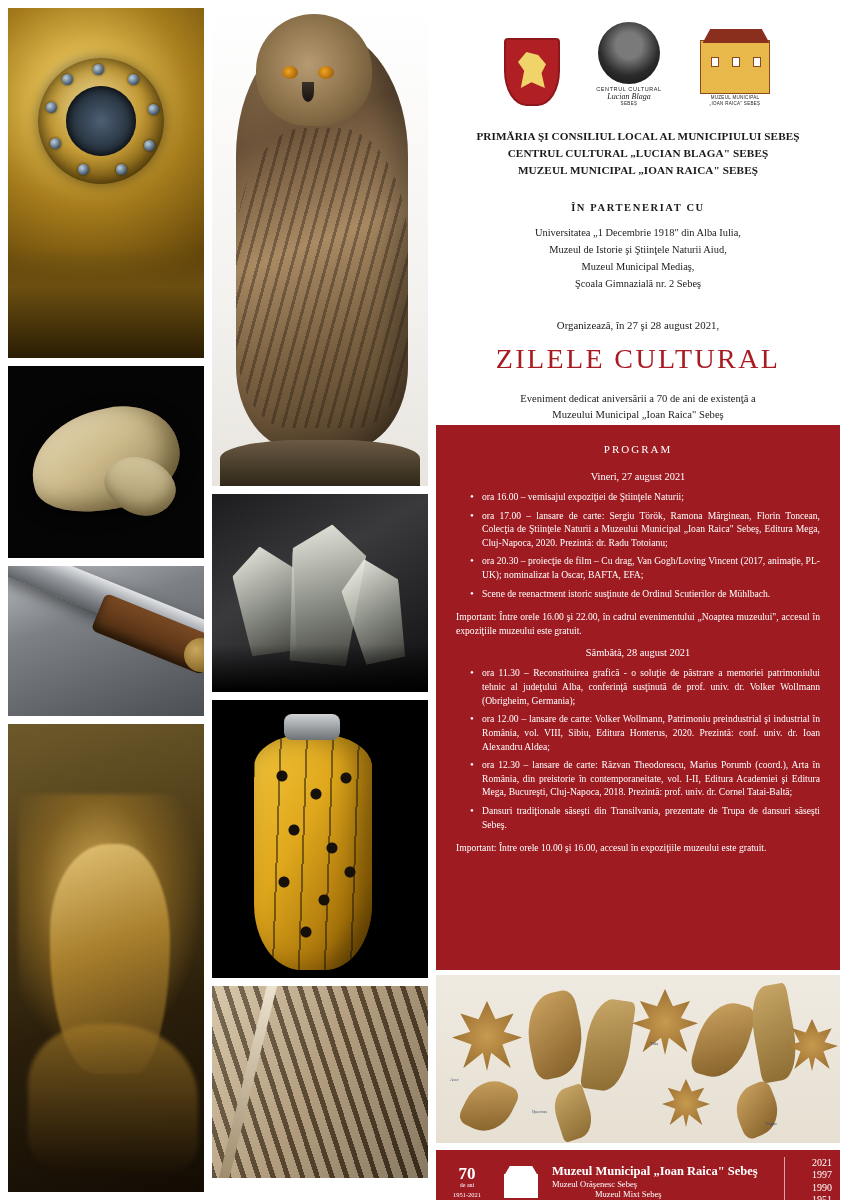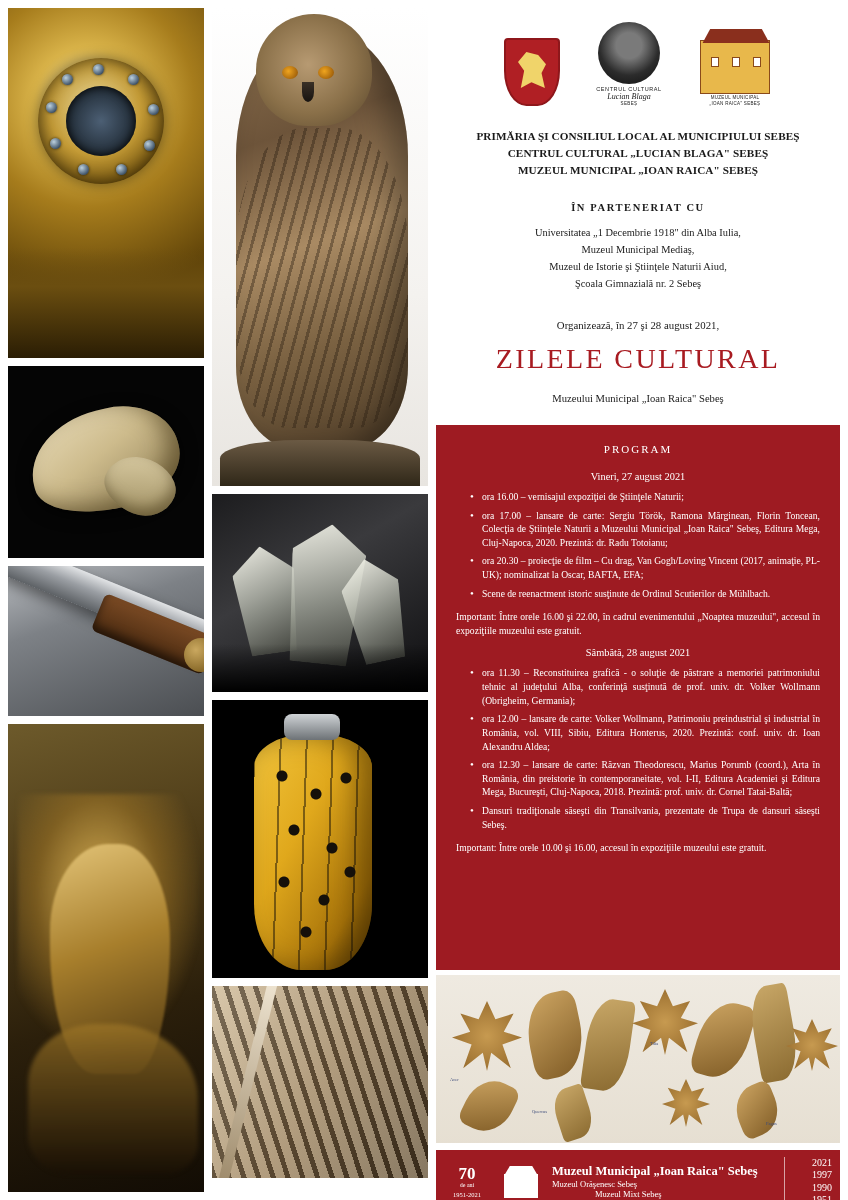--- a/index.html
+++ b/index.html
@@ -385,30 +385,31 @@
     <div class="org-block">
       <div class="ln">PRIMĂRIA ŞI CONSILIUL LOCAL AL MUNICIPIULUI SEBEŞ</div>
       <div class="ln">CENTRUL CULTURAL „LUCIAN BLAGA" SEBEŞ</div>
       <div class="ln">MUZEUL MUNICIPAL „IOAN RAICA" SEBEŞ</div>
     </div>
 
     <div class="partner-head">ÎN PARTENERIAT CU</div>
 
     <div class="partners">
       <div>Universitatea „1 Decembrie 1918" din Alba Iulia,</div>
+      <div>Muzeul de Istorie şi Ştiinţele Naturii Aiud,</div>
       <div>Muzeul Municipal Mediaş,</div>
-      <div>Muzeul de Istorie şi Ştiinţele Naturii Aiud,</div>
       <div>Şcoala Gimnazială nr. 2 Sebeş</div>
     </div>
 
     <div class="organizeaza">Organizează, în 27 şi 28 august 2021,</div>
 
     <div class="title">ZILELE CULTURAL</div>
 
     <div class="subtitle">
+      <div>Eveniment dedicat aniversării a 70 de ani de existenţă a</div>
       <div>Muzeului Municipal „Ioan Raica" Sebeş</div>
     </div>
   </div>
 
   <div class="program">
     <h2>PROGRAM</h2>
 
     <div class="day">Vineri, 27 august 2021</div>
     <ul>
       <li>ora 16.00 – vernisajul expoziţiei de Ştiinţele Naturii;</li>

